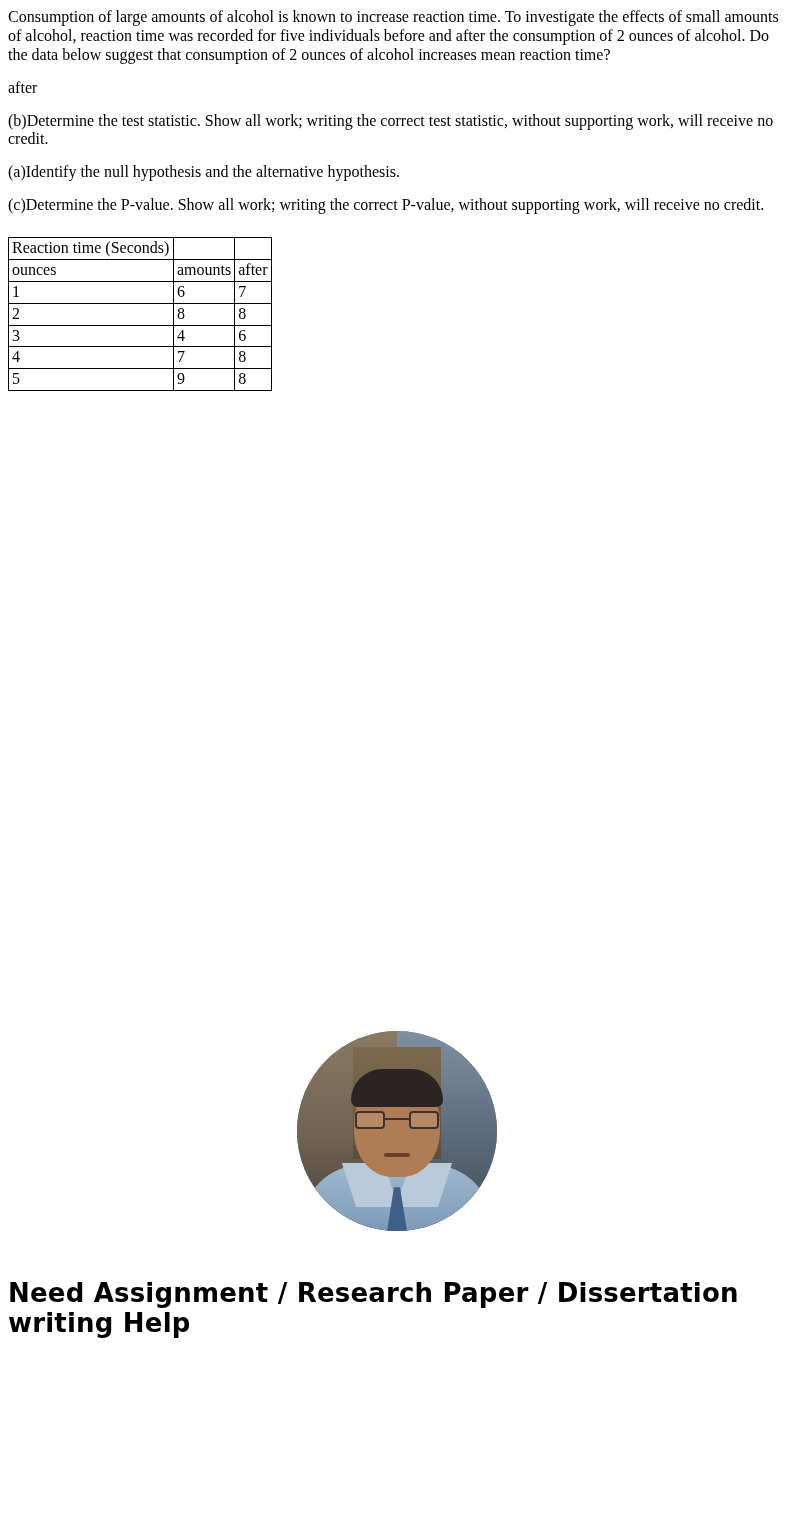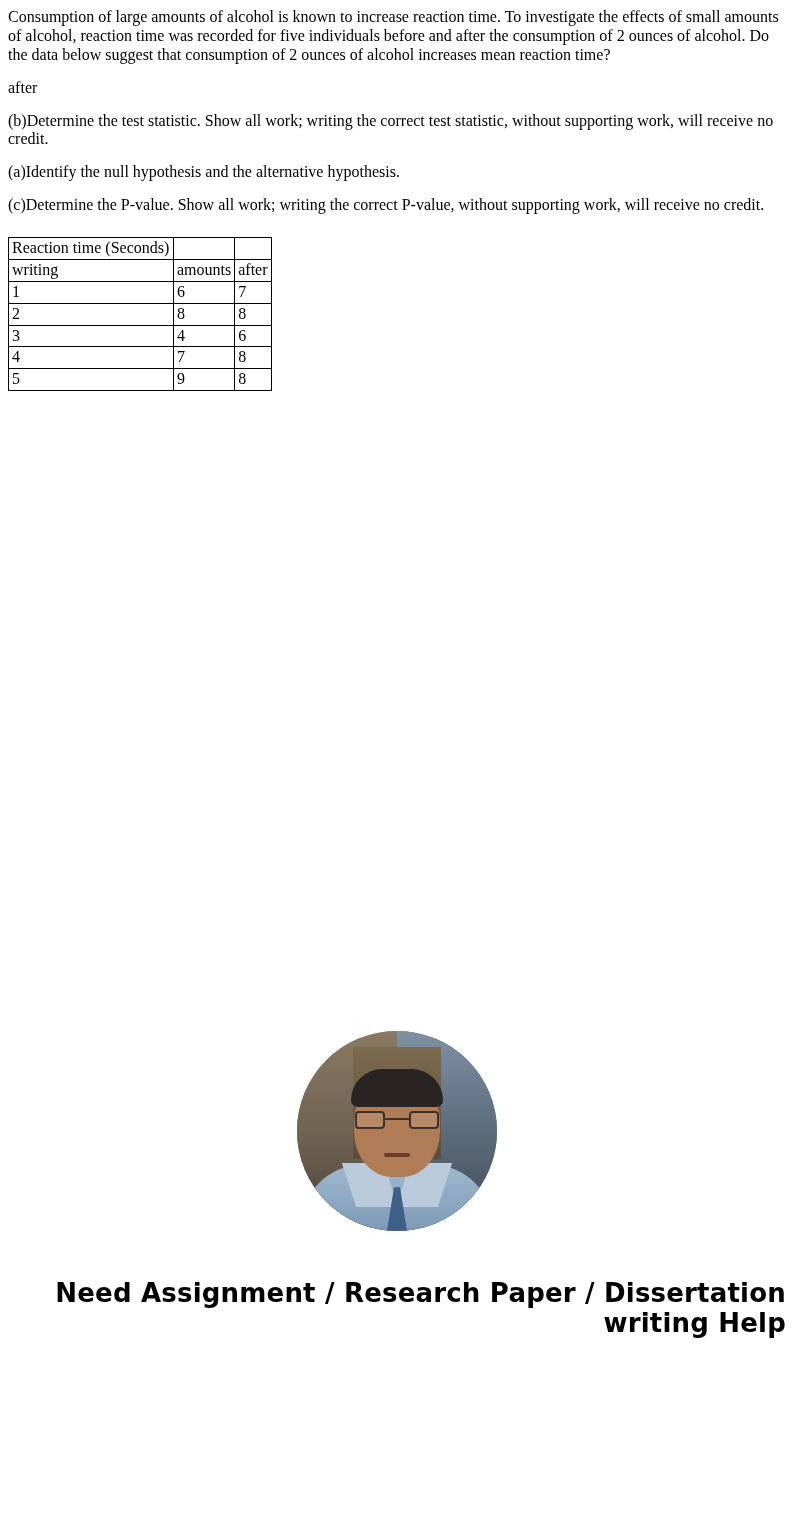--- a/index.html
+++ b/index.html
@@ -48,21 +48,21 @@
     min-width: 30px;
   }
   h2.solution {
     font-size: 21px;
     font-weight: bold;
     margin: 22px 0 0 0;
     line-height: 1.2;
   }
   .promo {
     margin-top: 640px;
-    text-align: right;
+    text-align: left;
   }
   .avatar {
     width: 200px;
     height: 200px;
     border-radius: 50%;
     margin: 0 auto;
     position: relative;
     overflow: hidden;
     background: #6f6354;
   }
@@ -197,21 +197,21 @@
   <p class="para">(c)Determine the P-value. Show all work; writing the correct P-value, without supporting work, will receive no credit.</p>
 
   <table class="data-table">
     <tbody>
       <tr>
         <td class="c-label">Reaction time (Seconds)</td>
         <td class="c-before"></td>
         <td class="c-after"></td>
       </tr>
       <tr>
-        <td class="c-label">writing</td>
+        <td class="c-label">ounces</td>
         <td class="c-before">amounts</td>
         <td class="c-after">after</td>
       </tr>
       <tr>
         <td class="c-label">1</td>
         <td class="c-before">6</td>
         <td class="c-after">7</td>
       </tr>
       <tr>
         <td class="c-label">2</td>

